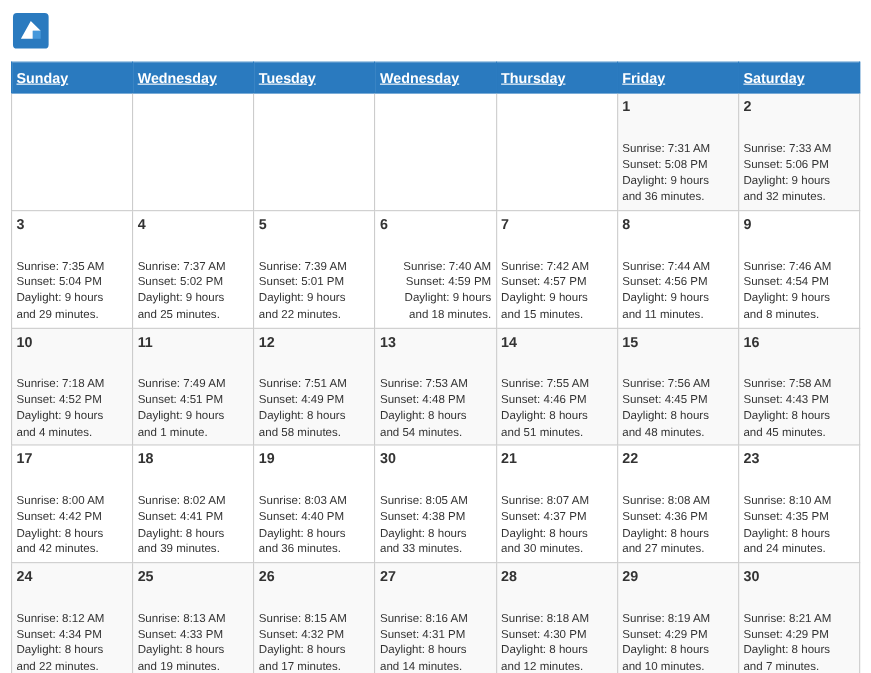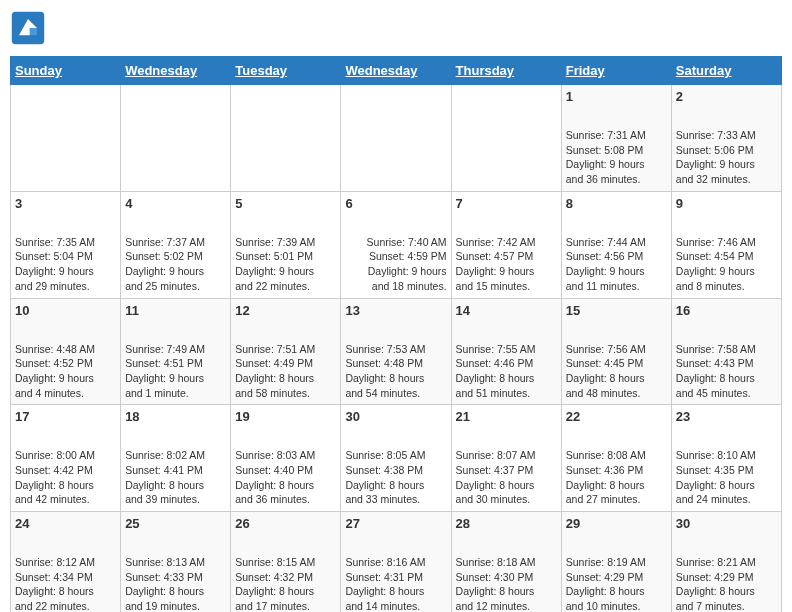--- a/index.html
+++ b/index.html
@@ -196,21 +196,21 @@
           <div class="day-number">9</div>
           <div class="day-info" style="white-space: pre-line;">Sunrise: 7:46 AM
 Sunset: 4:54 PM
 Daylight: 9 hours
 and 8 minutes.</div>
         </td>
       </tr>
       <tr>
         <td>
           <div class="day-number">10</div>
-          <div class="day-info" style="white-space: pre-line;">Sunrise: 4:48 AM
+          <div class="day-info" style="white-space: pre-line;">Sunrise: 7:18 AM
 Sunset: 4:52 PM
 Daylight: 9 hours
 and 4 minutes.</div>
         </td>
         <td>
           <div class="day-number">11</div>
           <div class="day-info" style="white-space: pre-line;">Sunrise: 7:49 AM
 Sunset: 4:51 PM
 Daylight: 9 hours
 and 1 minute.</div>

